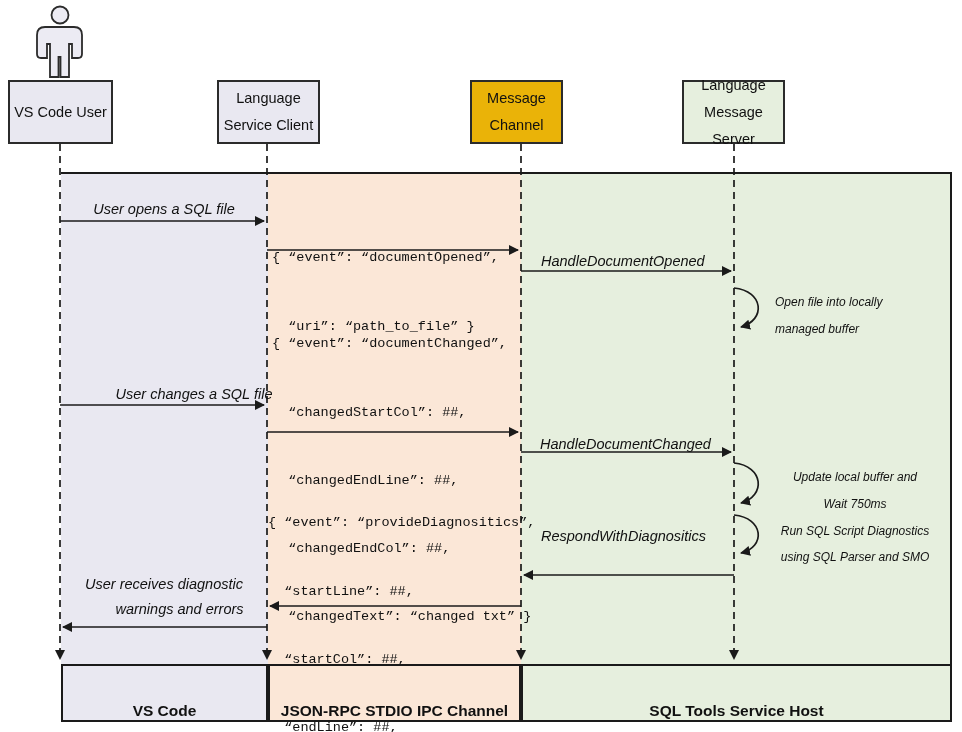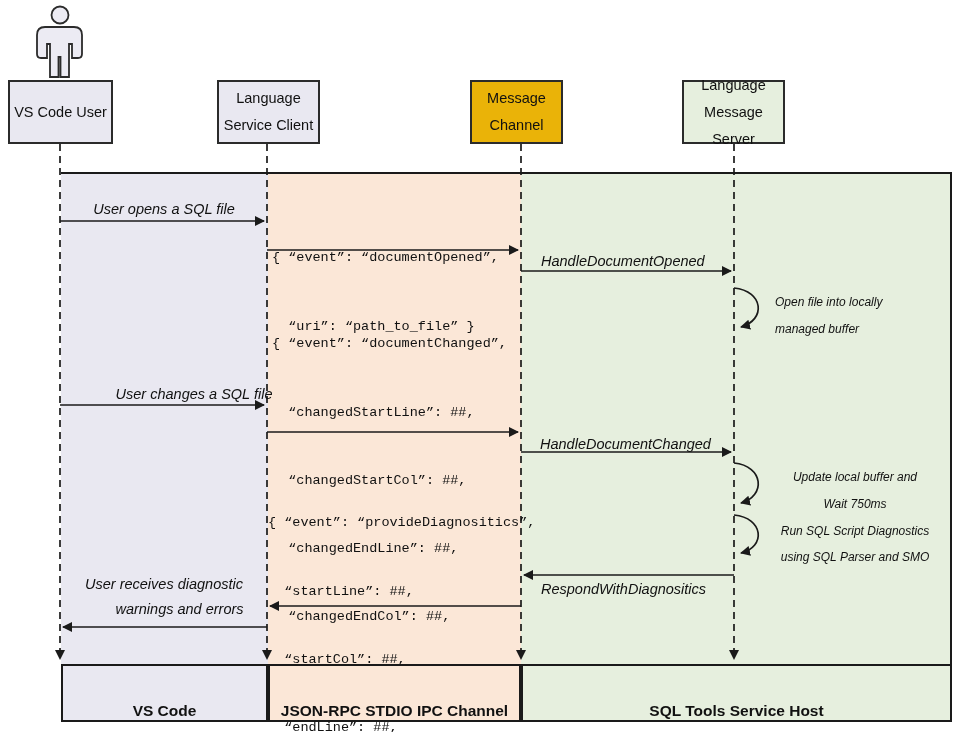--- a/index.html
+++ b/index.html
@@ -100,21 +100,20 @@
       <div>  “uri”: “path_to_file” }</div>
     </div>
 
     <div class="lbl" style="left:541px;top:253px;">HandleDocumentOpened</div>
 
     <div class="note" style="left:775px;top:295px;">Open file into locally</div>
     <div class="note" style="left:775px;top:322px;">managed buffer</div>
 
     <div class="mono" style="left:272px;top:288px;">
       <div>{ “event”: “documentChanged”,</div>
-      <div>  “changedStartLine”: ##,</div>
       <div>  “changedStartCol”: ##,</div>
       <div>  “changedEndLine”: ##,</div>
       <div>  “changedEndCol”: ##,</div>
       <div>  “changedText”: “changed txt” }</div>
     </div>
 
     <div class="lbl lbl-c" style="left:61px;width:206px;top:386px;margin-left:30px;">User changes a SQL file</div>
 
     <div class="lbl" style="left:540px;top:436px;">HandleDocumentChanged</div>
 
@@ -126,21 +125,21 @@
 
     <div class="mono" style="left:268px;top:467px;">
       <div>{ “event”: “provideDiagnositics”,</div>
       <div>  “startLine”: ##,</div>
       <div>  “startCol”: ##,</div>
       <div>  “endLine”: ##,</div>
       
       
     </div>
 
-    <div class="lbl" style="left:541px;top:581px;">RespondWithDiagnositics</div>
+    <div class="lbl" style="left:541px;top:528px;">RespondWithDiagnositics</div>
 
     <div class="lbl lbl-c" style="left:61px;width:206px;top:576px;">User receives diagnostic</div>
     <div class="lbl lbl-c" style="left:61px;width:237px;top:601px;">warnings and errors</div>
   </div>
 
   <div class="foot" style="left: 61px; width: 207px; background-color: rgb(233, 232, 241);">
     <span>VS Code</span>
   </div>
   <div class="foot" style="left: 268px; width: 253px; background-color: rgb(251, 231, 215);">
     <span>JSON-RPC STDIO IPC Channel</span>

